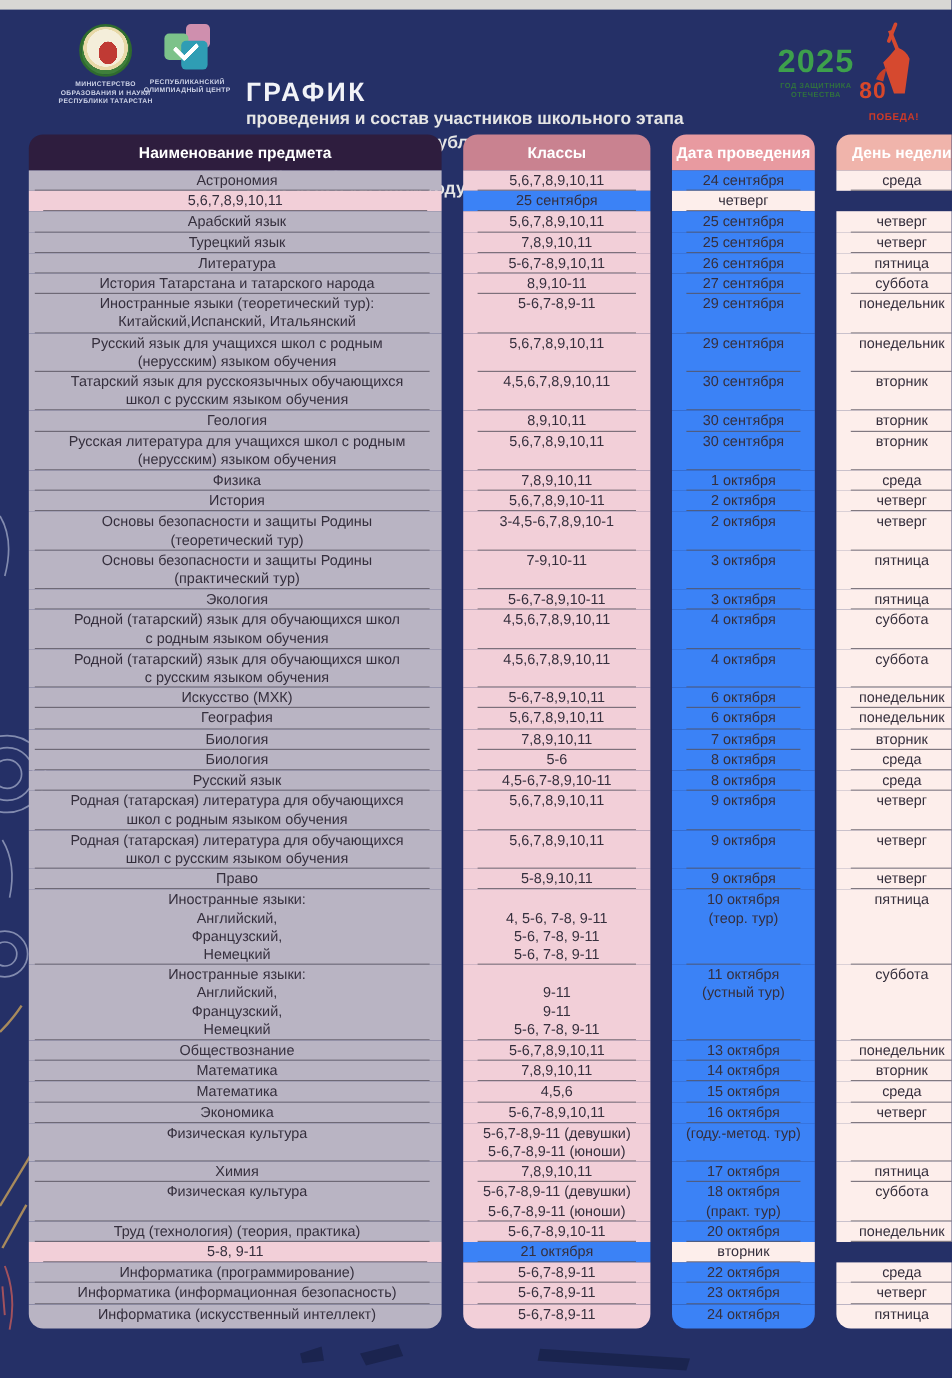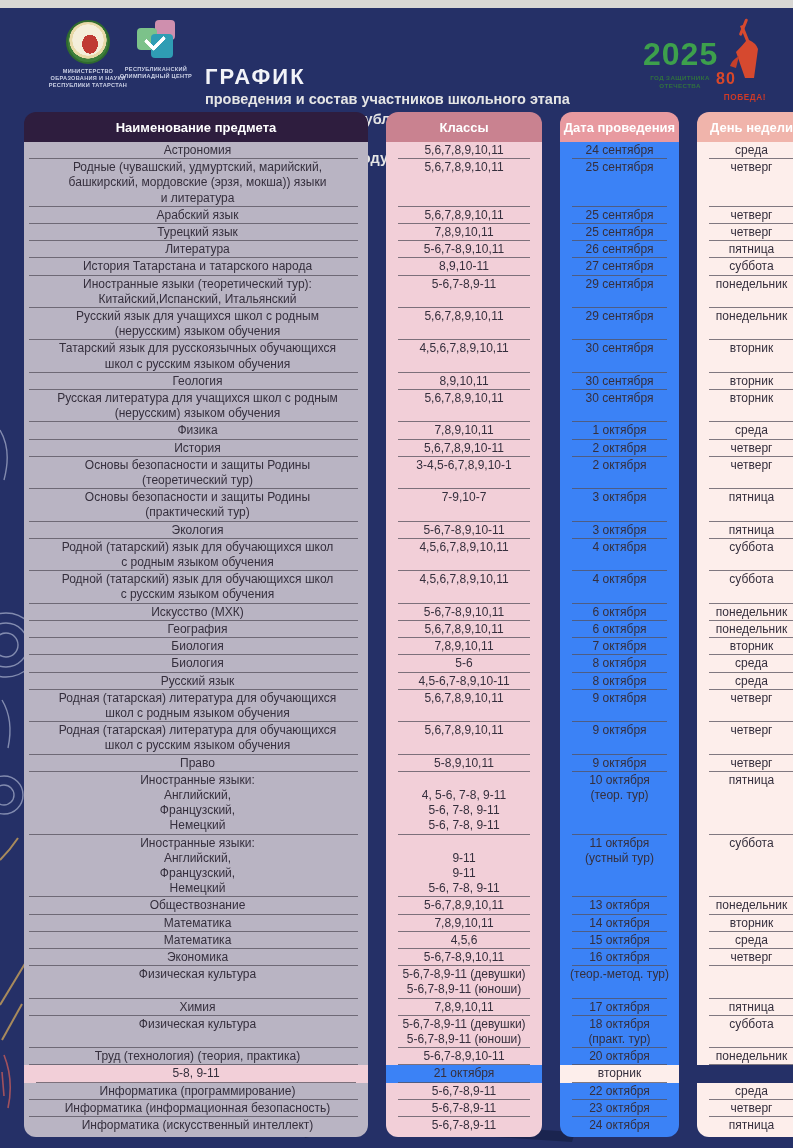--- a/index.html
+++ b/index.html
@@ -45,25 +45,25 @@
     position: absolute; left: 11px; top: 13px; width: 18px; height: 14px;
     border-left: 4px solid #ffffff; border-bottom: 4px solid #ffffff;
     transform: rotate(-45deg); border-radius: 2px;
   }
   .title-block { position: absolute; left: 205px; top: 14px; width: 405px; text-align: left; color: #f2f3f8; margin-top: 42px; }
   .main-title { font-size: 22px; font-weight: bold; letter-spacing: 2px; }
   .subtitle { font-size: 14.5px; line-height: 19.5px; font-weight: bold; color: #e5e5e5; }
   .subtitle:first-of-type { margin-top: 5px; }
 
   .year-block { position: absolute; left: 643px; top: 28px; width: 74px; text-align: center; }
-  .year-number { font-size: 32px; font-weight: bold; color: #3da04c; letter-spacing: 1px; }
+  .year-number { font-size: 27px; font-weight: bold; color: #3da04c; letter-spacing: 1px; }
   .year-caption { margin-top: 1px; font-size: 6.2px; line-height: 7.5px; font-weight: bold; letter-spacing: .4px; color: #30703f; white-space: pre-line; }
 
   .victory-logo { position: absolute; left: 712px; top: 8px; width: 66px; height: 92px; text-align: center; }
-  .victory-num { position: absolute; left: 4px; bottom: 20px; font-size: 16px; font-weight: bold; color: #d8472a; letter-spacing: 1px; }
+  .victory-num { position: absolute; left: 4px; bottom: 20px; font-size: 19px; font-weight: bold; color: #d8472a; letter-spacing: 1px; }
   .victory-label { position: absolute; left: 0; bottom: 6px; width: 100%; font-size: 8.2px; font-weight: bold; color: #cf3a26; letter-spacing: .6px; }
 
   
   .table { position: absolute; left: 24px; top: 112px; width: 746px; }
   .thead, .trow {
     display: grid;
     grid-template-columns: 344px 156px 119px 109px;
     column-gap: 18px;
   }
   .th {
@@ -185,23 +185,20 @@
     <div class="th th4">День недели</div>
   </div>
   <div id="table-body">
       <div class="trow">
         <div class="cell c-subject">Астрономия</div>
         <div class="cell c-classes">5,6,7,8,9,10,11</div>
         <div class="cell c-date">24 сентября</div>
         <div class="cell c-day">среда</div>
       </div>
       <div class="trow">
-        <div class="cell c-subject">Родные (чувашский, удмуртский, марийский,
-башкирский, мордовские (эрзя, мокша)) языки
-и литература</div>
         <div class="cell c-classes">5,6,7,8,9,10,11</div>
         <div class="cell c-date">25 сентября</div>
         <div class="cell c-day">четверг</div>
       </div>
       <div class="trow">
         <div class="cell c-subject">Арабский язык</div>
         <div class="cell c-classes">5,6,7,8,9,10,11</div>
         <div class="cell c-date">25 сентября</div>
         <div class="cell c-day">четверг</div>
       </div>
@@ -272,21 +269,21 @@
       <div class="trow">
         <div class="cell c-subject">Основы безопасности и защиты Родины
 (теоретический тур)</div>
         <div class="cell c-classes">3-4,5-6,7,8,9,10-1</div>
         <div class="cell c-date">2 октября</div>
         <div class="cell c-day">четверг</div>
       </div>
       <div class="trow">
         <div class="cell c-subject">Основы безопасности и защиты Родины
 (практический тур)</div>
-        <div class="cell c-classes">7-9,10-7</div>
+        <div class="cell c-classes">7-9,10-11</div>
         <div class="cell c-date">3 октября</div>
         <div class="cell c-day">пятница</div>
       </div>
       <div class="trow">
         <div class="cell c-subject">Экология</div>
         <div class="cell c-classes">5-6,7-8,9,10-11</div>
         <div class="cell c-date">3 октября</div>
         <div class="cell c-day">пятница</div>
       </div>
       <div class="trow">
@@ -400,21 +397,21 @@
       <div class="trow">
         <div class="cell c-subject">Экономика</div>
         <div class="cell c-classes">5-6,7-8,9,10,11</div>
         <div class="cell c-date">16 октября</div>
         <div class="cell c-day">четверг</div>
       </div>
       <div class="trow">
         <div class="cell c-subject">Физическая культура</div>
         <div class="cell c-classes">5-6,7-8,9-11 (девушки)
 5-6,7-8,9-11 (юноши)</div>
-        <div class="cell c-date">(теор.-метод. тур)</div>
+        <div class="cell c-date">(году.-метод. тур)</div>
         <div class="cell c-day"></div>
       </div>
       <div class="trow">
         <div class="cell c-subject">Химия</div>
         <div class="cell c-classes">7,8,9,10,11</div>
         <div class="cell c-date">17 октября</div>
         <div class="cell c-day">пятница</div>
       </div>
       <div class="trow">
         <div class="cell c-subject">Физическая культура</div>

